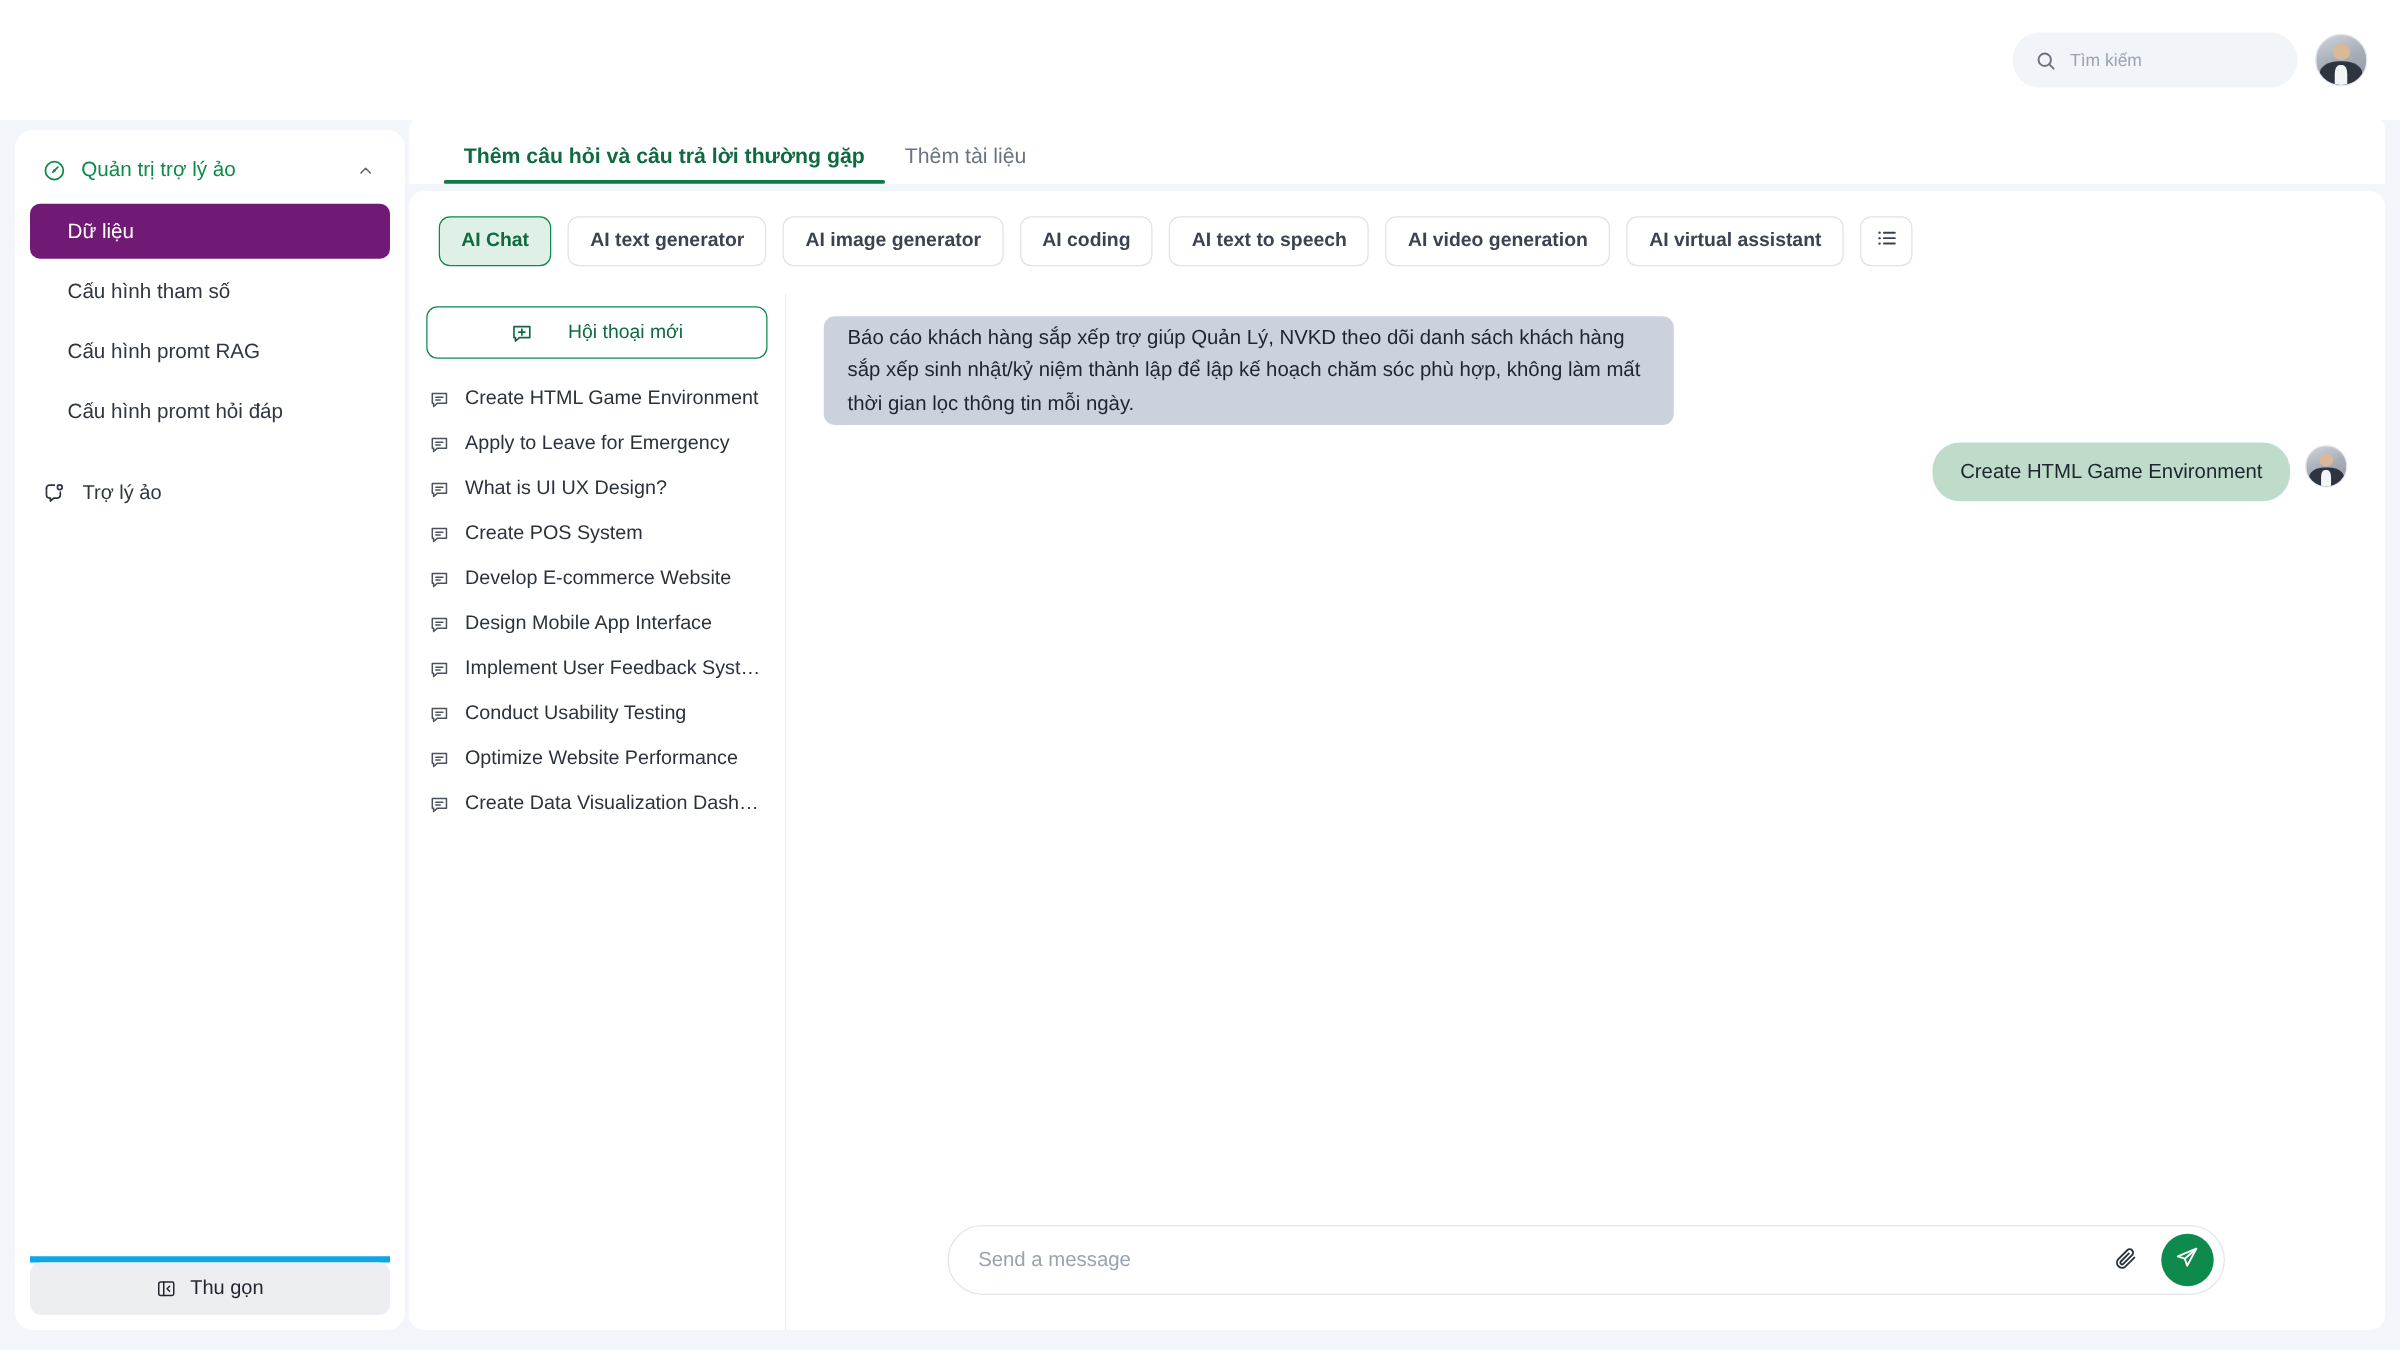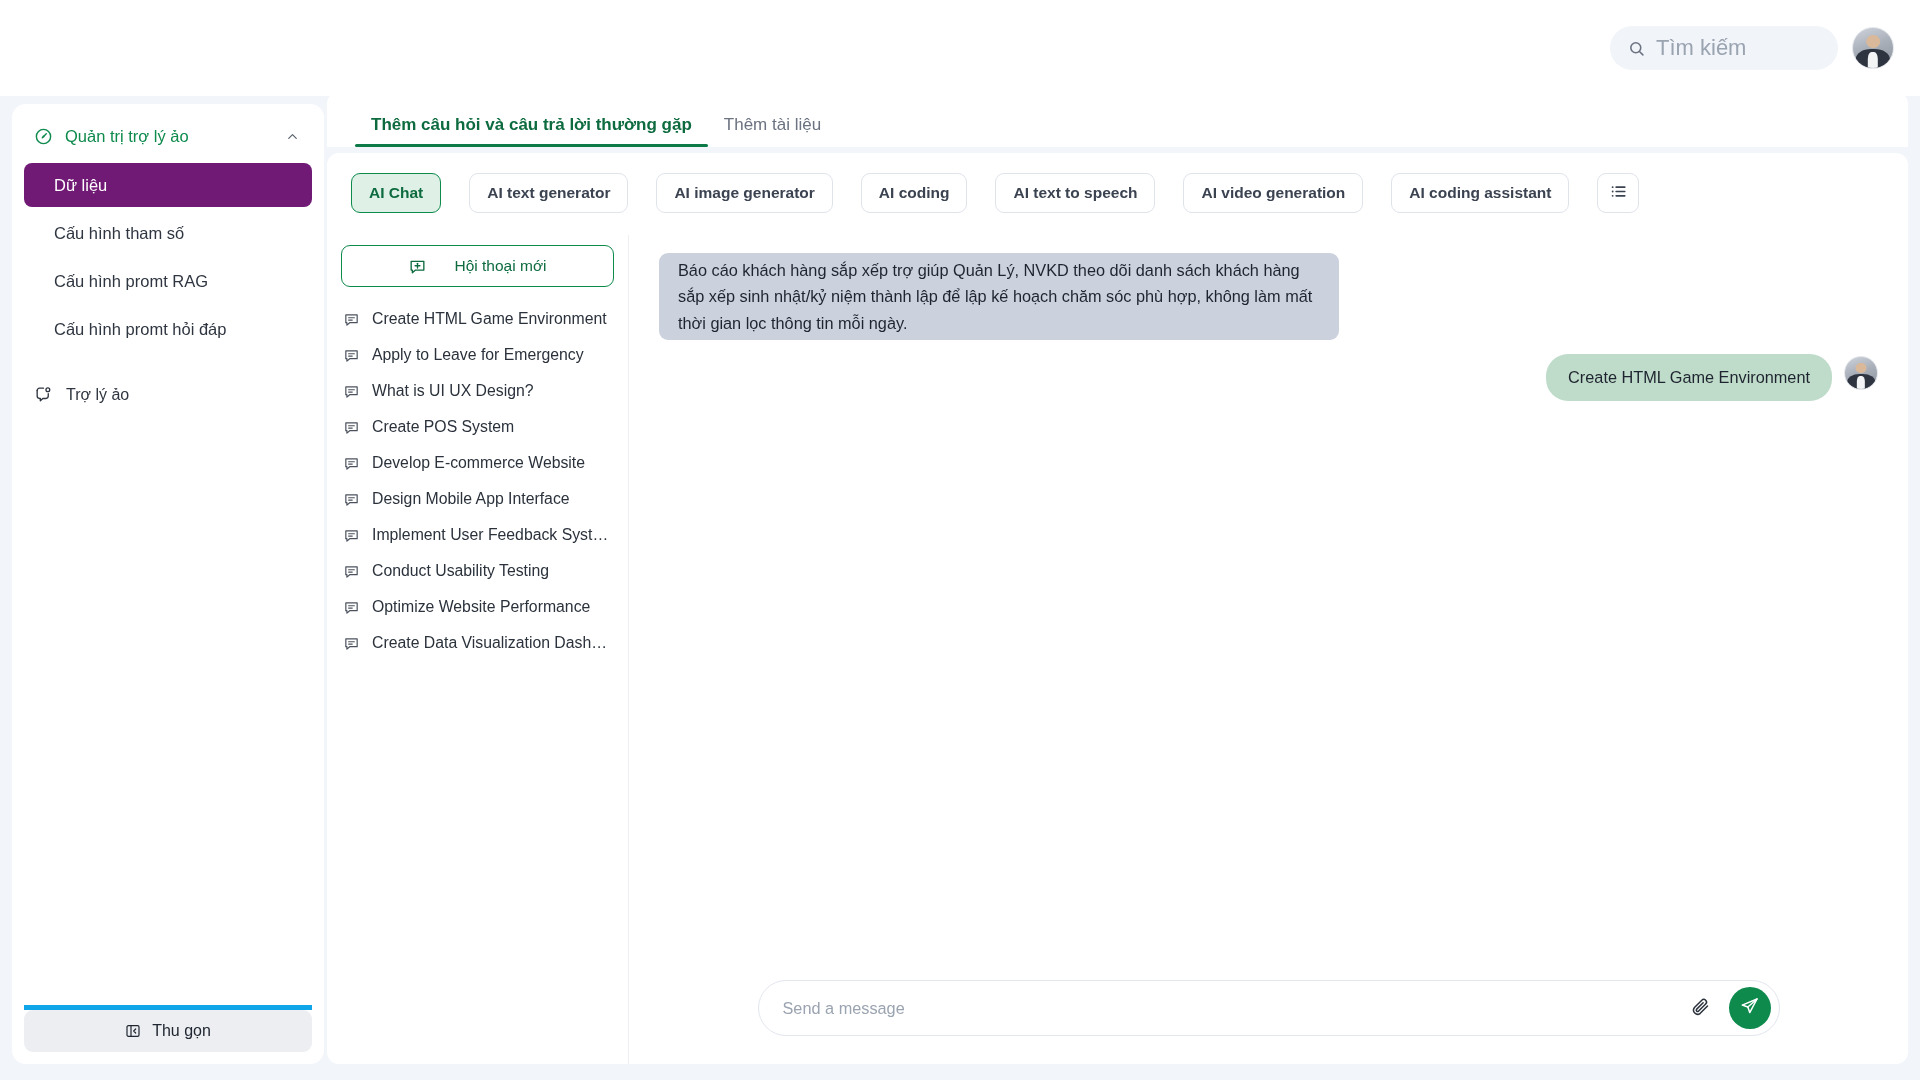--- a/index.html
+++ b/index.html
@@ -25,21 +25,21 @@
   }
   .search-box {
     width: 228px; height: 44px;
     background: #f1f4f9; border-radius: 22px;
     display: flex; align-items: center; gap: 11px;
     padding: 0 18px;
   }
   .search-box .sicon { flex: 0 0 auto; display: flex; color: #6b7280; }
   .search-input {
     border: none; outline: none; background: transparent;
-    font-family: inherit; font-size: 22px; color: #7f1d1d;
+    font-family: inherit; font-size: 14px; color: #7f1d1d;
     width: 100%; height: 100%;
   }
   .search-input::placeholder { color: #9aa3b0; }
   .avatar {
     width: 42px; height: 42px; border-radius: 50%;
     overflow: hidden; flex: 0 0 auto;
     background: linear-gradient(160deg,#cfd4dc 0%,#aab0ba 45%,#8d939d 100%);
     position: relative; border: 1px solid #e4e7ec;
   }
   .avatar .av-head {
@@ -130,21 +130,21 @@
 
   
   .maincard {
     position: absolute; left: 327px; top: 153px;
     width: 1581px; height: 911px;
     background: #ffffff; border-radius: 12px;
     display: flex; flex-direction: column; overflow: hidden;
   }
 
   .chips {
-    display: flex; align-items: center; gap: 28px;
+    display: flex; align-items: center; gap: 13px;
     padding: 20px 24px 22px 24px;
   }
   .chip {
     height: 40px; padding: 0 17px;
     border: 1px solid #dfe3ea; border-radius: 9px;
     background: #ffffff; cursor: pointer;
     display: flex; align-items: center;
     font-family: inherit; font-size: 15.5px; font-weight: 700; color: #3b4351;
     white-space: nowrap;
   }
@@ -320,21 +320,21 @@
 
   <div class="maincard">
 
     <div class="chips">
       <button class="chip active">AI Chat</button>
       <button class="chip">AI text generator</button>
       <button class="chip">AI image generator</button>
       <button class="chip">AI coding</button>
       <button class="chip">AI text to speech</button>
       <button class="chip">AI video generation</button>
-      <button class="chip">AI coding assistant</button>
+      <button class="chip">AI virtual assistant</button>
       <button class="chip chip-icon">
         <span>
           <svg width="19" height="19" viewBox="0 0 24 24" fill="none" stroke="currentColor" stroke-width="2" stroke-linecap="round">
             <line x1="9" y1="6.5" x2="20" y2="6.5"></line>
             <line x1="9" y1="12" x2="20" y2="12"></line>
             <line x1="9" y1="17.5" x2="20" y2="17.5"></line>
             <circle cx="4.6" cy="6.5" r="1.2" fill="currentColor" stroke="none"></circle>
             <circle cx="4.6" cy="12" r="1.2" fill="currentColor" stroke="none"></circle>
             <circle cx="4.6" cy="17.5" r="1.2" fill="currentColor" stroke="none"></circle>
           </svg>

